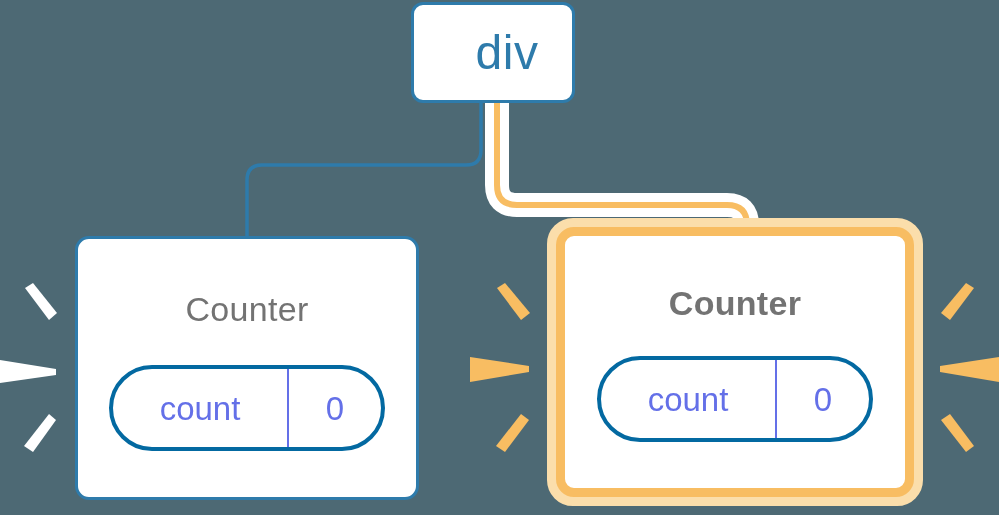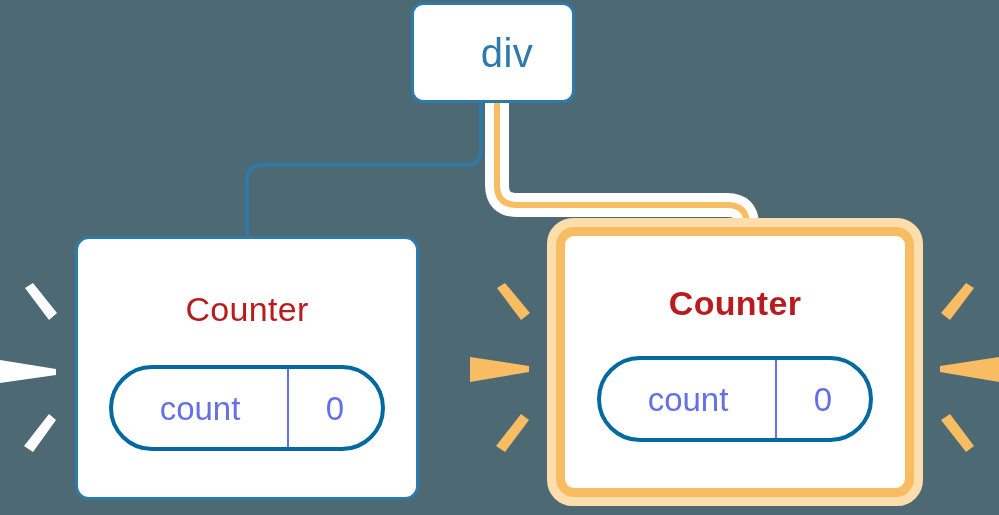--- a/index.html
+++ b/index.html
@@ -34,21 +34,21 @@
     left: 411px;
     top: 2px;
     width: 164px;
     height: 101px;
     border: 3px solid #2e7bab;
     border-radius: 12px;
     justify-content: center;
   }
   #div-label {
     color: #2e7bab;
-    font-size: 40px;
+    font-size: 48px;
     line-height: 1;
     letter-spacing: 0.5px;
     margin-left: 28px;
   }
   #counter-left {
     left: 75px;
     top: 236px;
     width: 344px;
     height: 264px;
     border: 3px solid #2e7bab;
@@ -70,21 +70,21 @@
     width: 100%;
     height: 100%;
     border: 9px solid #f8bd62;
     border-radius: 18px;
     background: #ffffff;
     display: flex;
     flex-direction: column;
     align-items: center;
   }
   .node-title {
-    color: #b91c1c;
+    color: #737373;
     font-size: 34px;
     line-height: 1;
     letter-spacing: 0.3px;
   }
   #counter-left .node-title { margin-top: 53px; font-weight: 400; }
   #counter-right-inner .node-title { margin-top: 50px; font-weight: 700; }
 
   .pill {
     display: flex;
     align-items: stretch;

